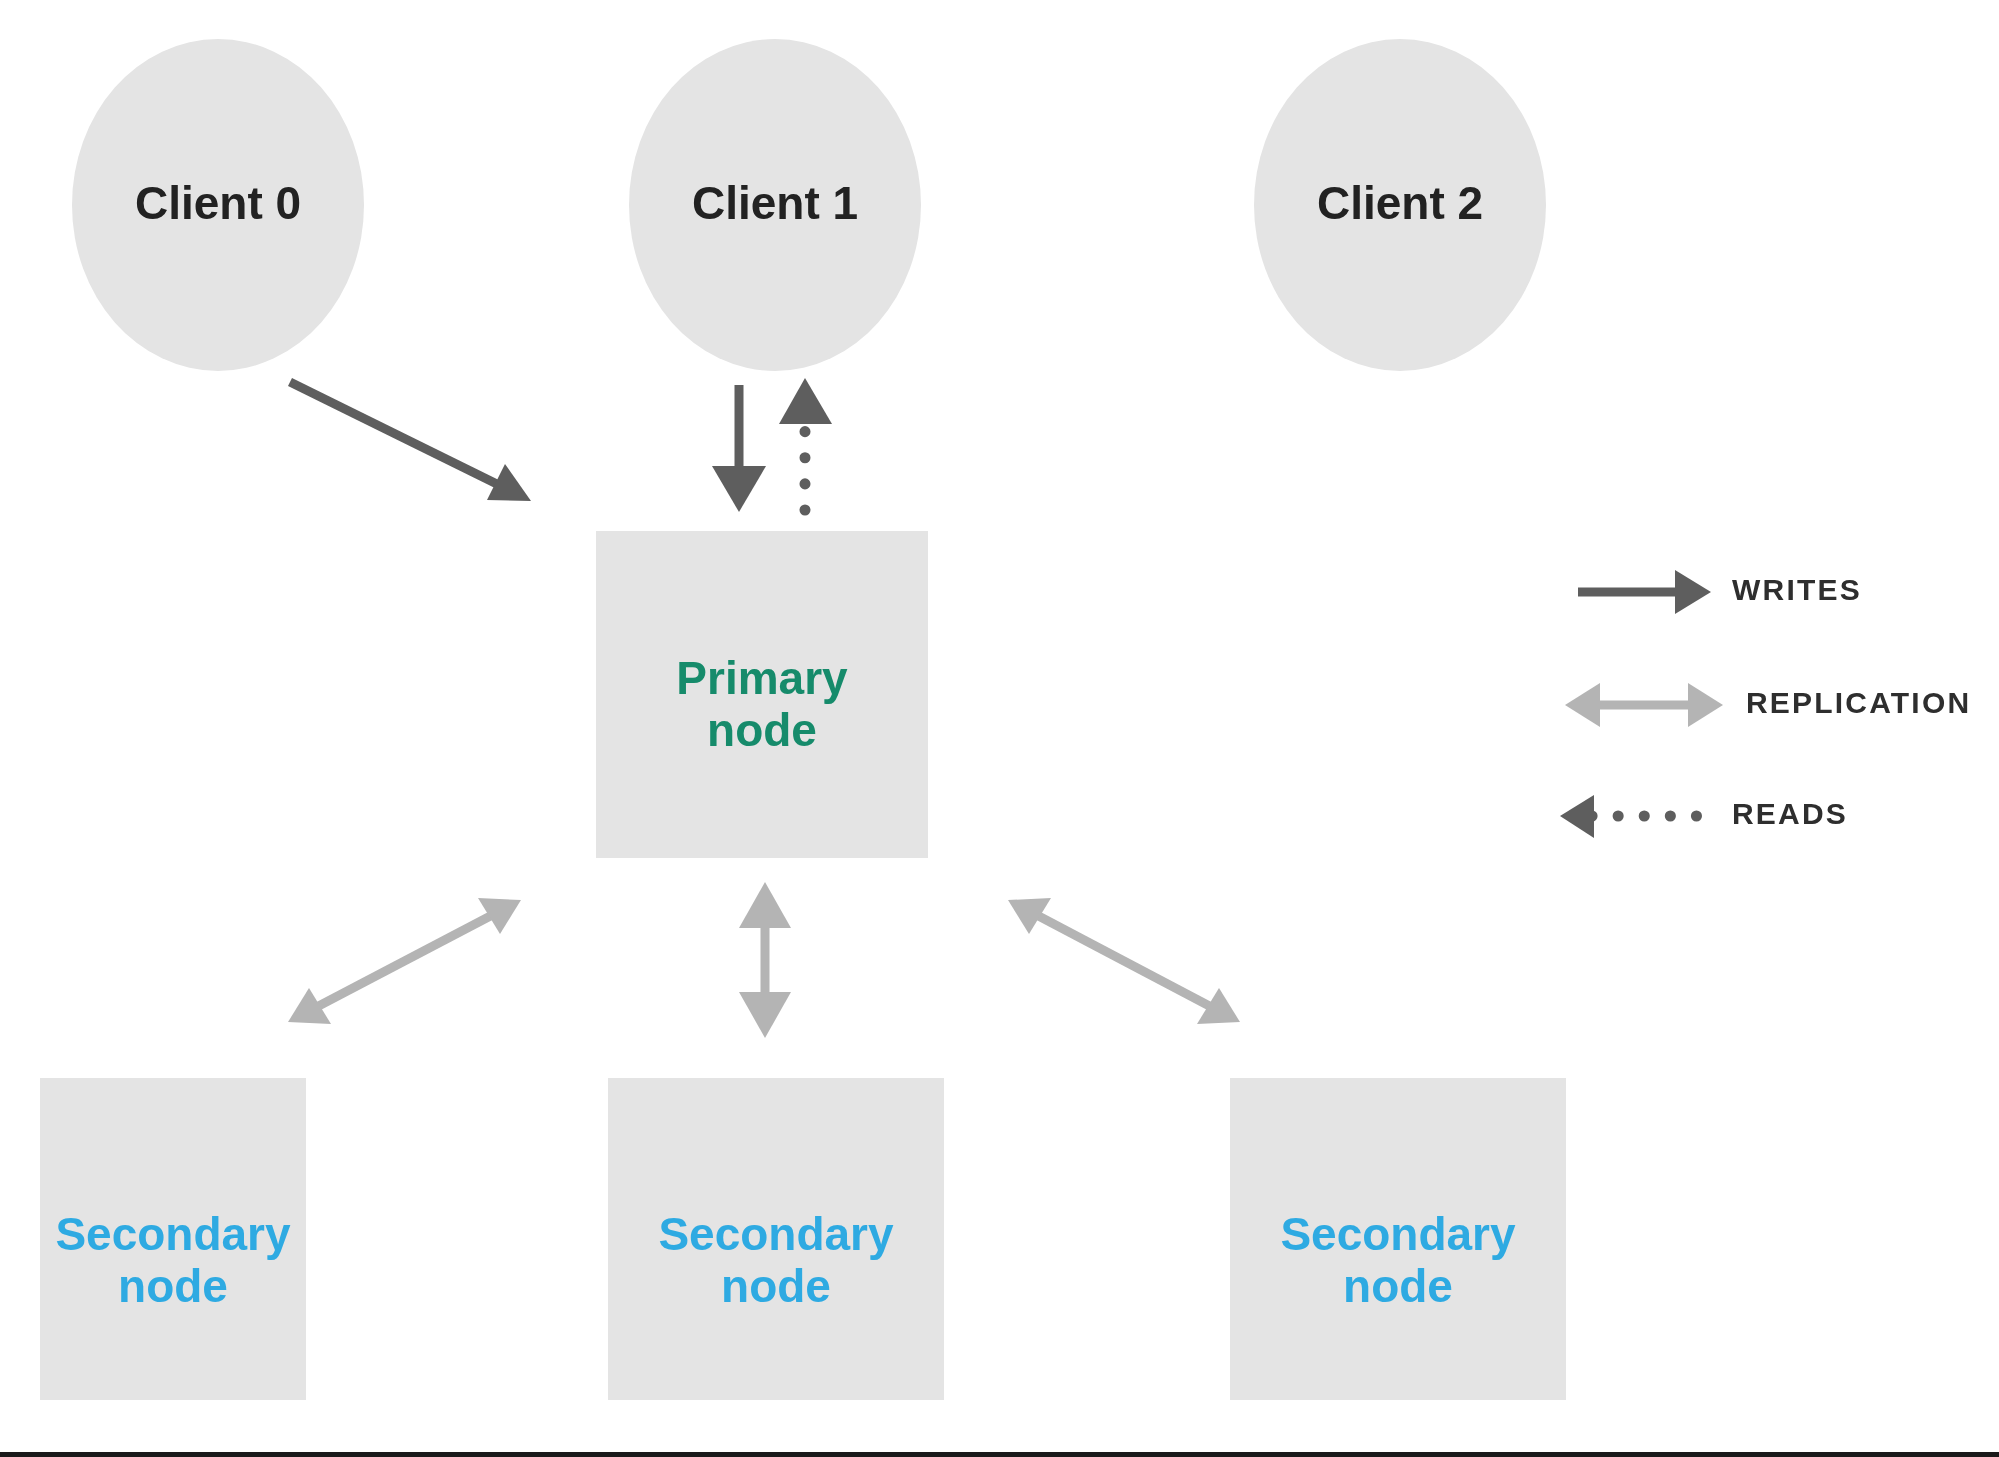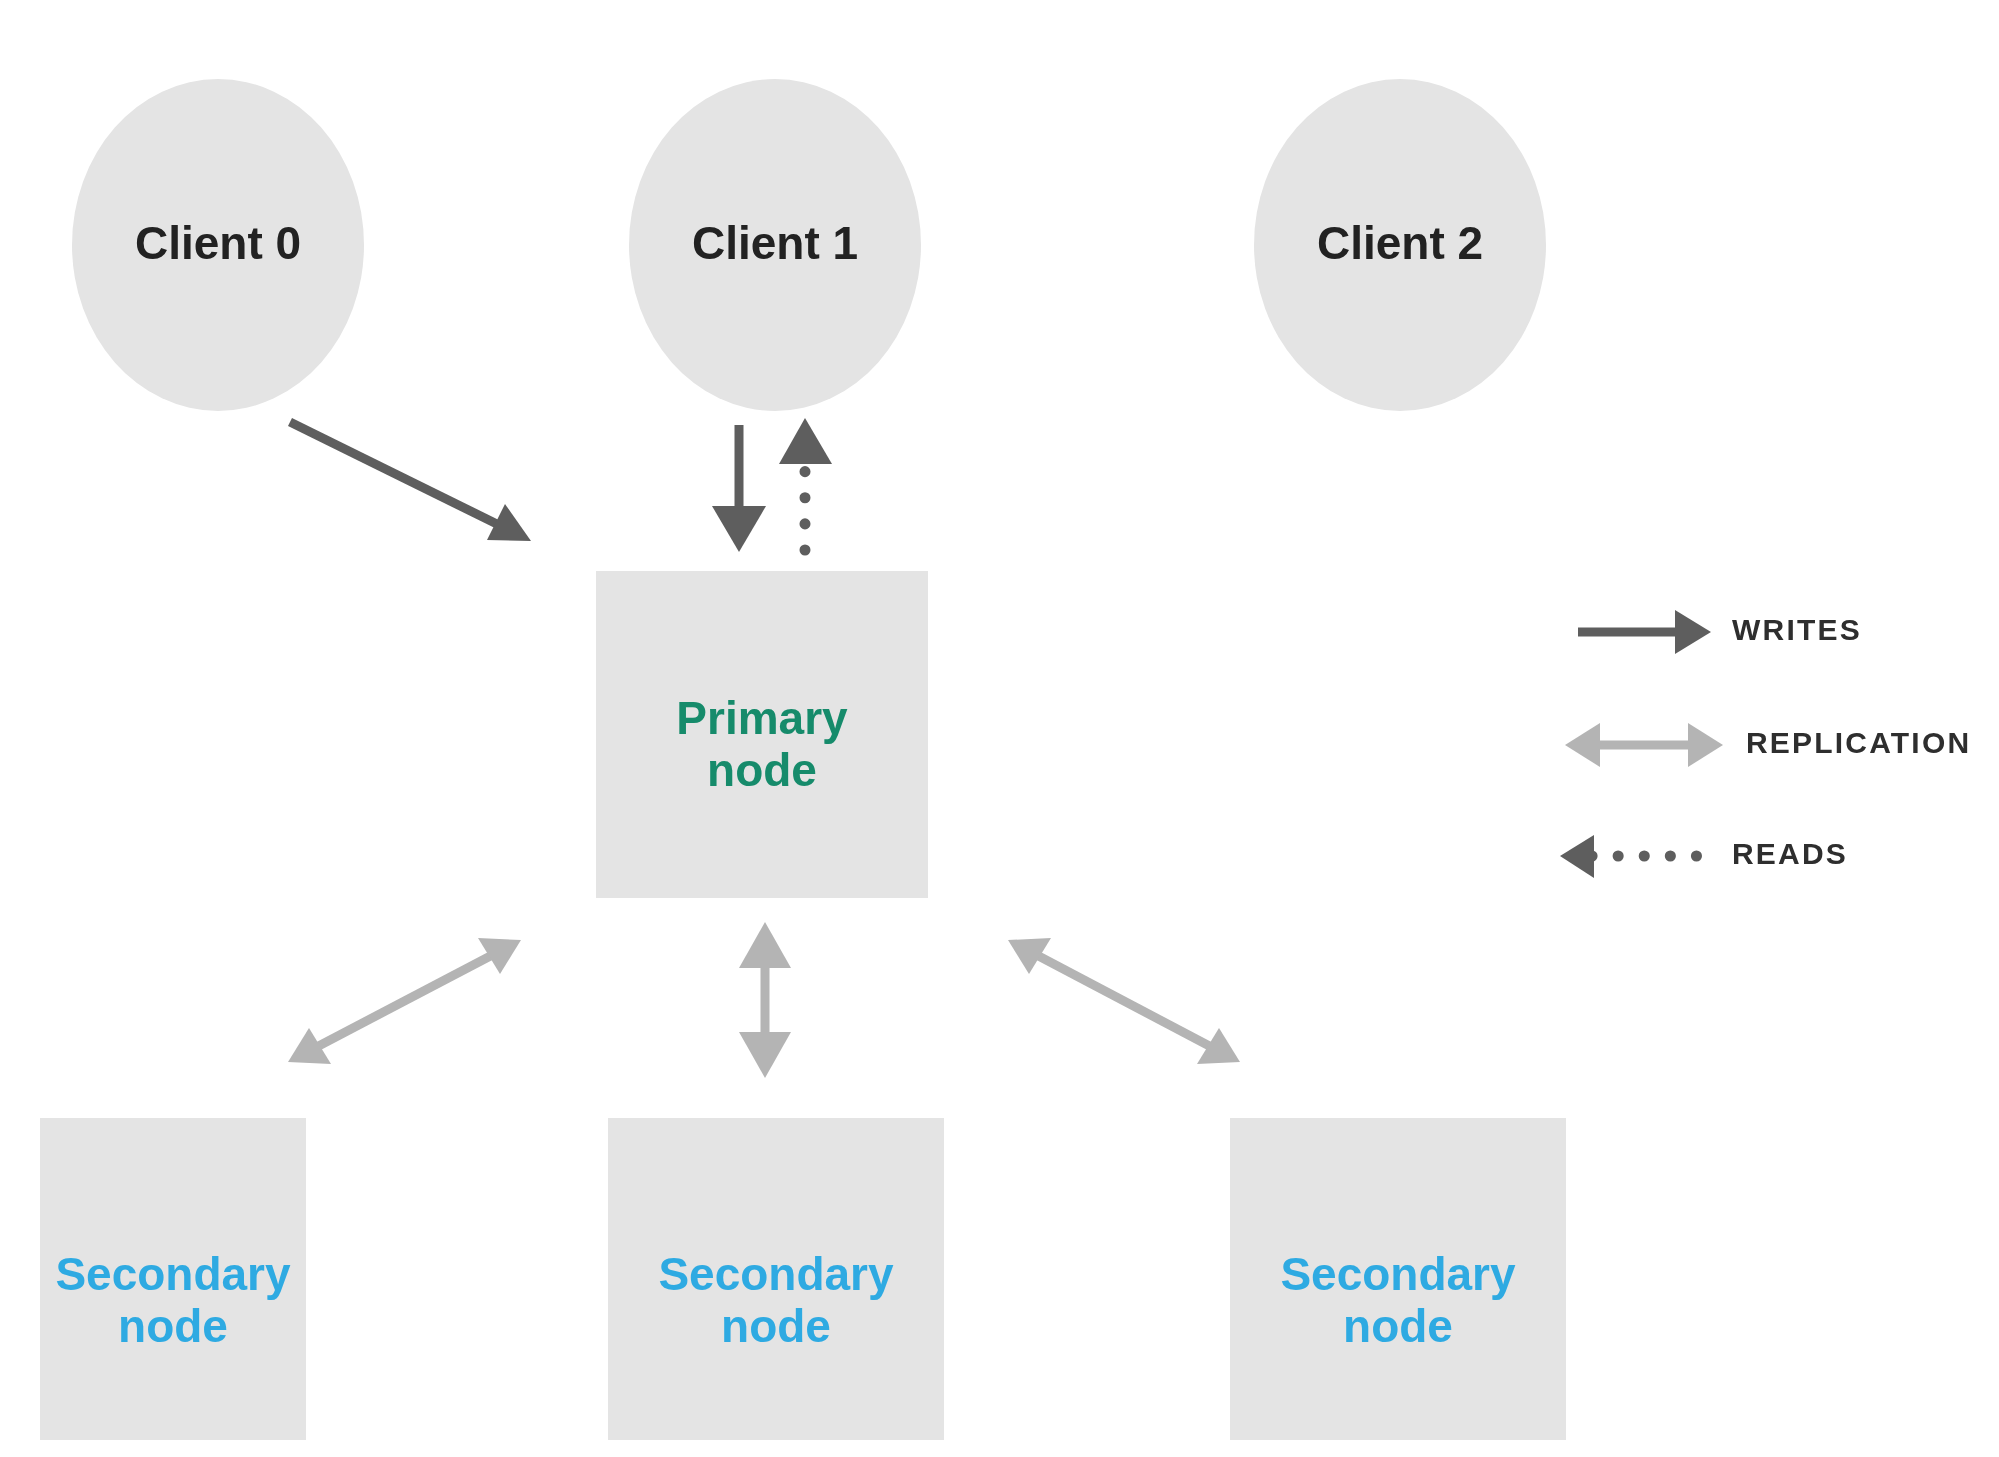--- a/index.html
+++ b/index.html
@@ -12,21 +12,20 @@
     height: 1457px;
     font-family: "Liberation Sans", sans-serif;
     position: relative;
     overflow: hidden;
   }
   #diagram-root {
     position: absolute;
     inset: 0;
     width: 1999px;
     height: 1369px;
-    margin-top: 40px;
   }
   svg.diagram-canvas {
     display: block;
     width: 1999px;
     height: 1457px;
   }
   .node-shape {
     fill: #e4e4e4;
   }
   .client-label {

